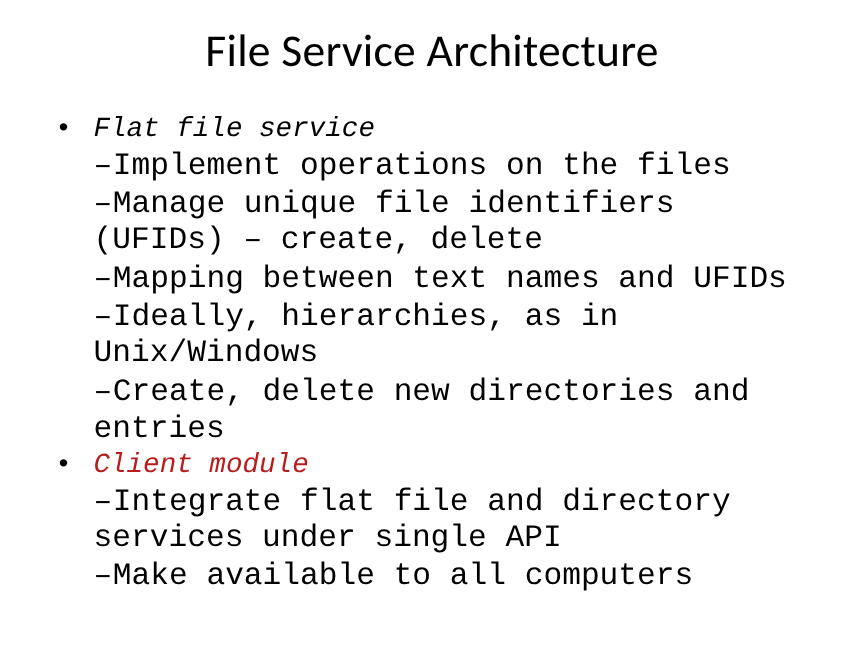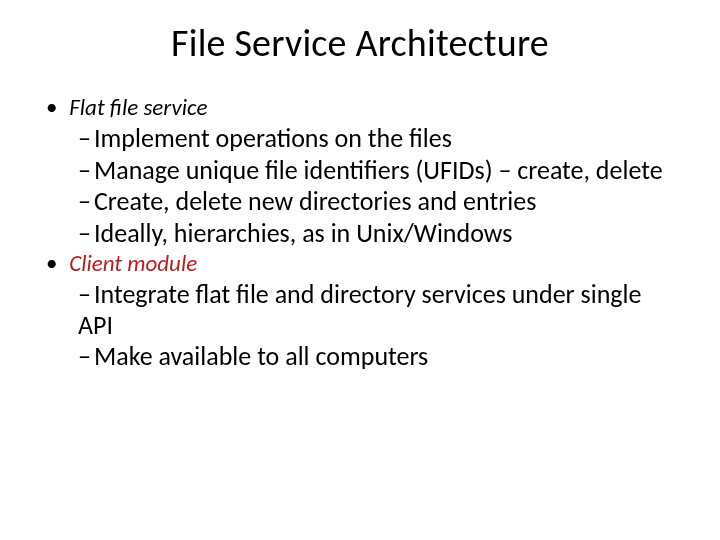--- a/index.html
+++ b/index.html
@@ -19,20 +19,21 @@
   .title {
     font-size: 38px;
     font-weight: 400;
     text-align: center;
     margin-bottom: 28px;
     letter-spacing: 0.2px;
   }
   .content {
     font-size: 23px;
     line-height: 1.18;
+    font-family: Liberation Mono, monospace;
   }
   .l1 {
     margin-left: 6px;
     margin-bottom: 2px;
   }
   .l1-bullet {
     display: inline-block;
     width: 18px;
     vertical-align: top;
   }
@@ -64,24 +65,27 @@
       <span class="l1-text">Flat file service</span>
     </div>
     <div class="l2">
       <span class="l2-dash">–</span><span>Implement operations on the files</span>
     </div>
     <div class="l2">
       <span class="l2-dash">–</span><span>Manage unique file identifiers (UFIDs) – create, delete</span>
     </div>
 
     <div class="l2">
-      <span class="l2-dash">–</span><span>Create, delete new directories and entries</span>
+      <span class="l2-dash">–</span><span>Mapping between text names and UFIDs</span>
     </div>
     <div class="l2">
       <span class="l2-dash">–</span><span>Ideally, hierarchies, as in Unix/Windows</span>
+    </div>
+    <div class="l2">
+      <span class="l2-dash">–</span><span>Create, delete new directories and entries</span>
     </div>
 
     <div class="l1">
       <span class="l1-bullet">•</span>
       <span class="l1-text red">Client module</span>
     </div>
     <div class="l2">
       <span class="l2-dash">–</span><span>Integrate flat file and directory services under single API</span>
     </div>
     <div class="l2">

